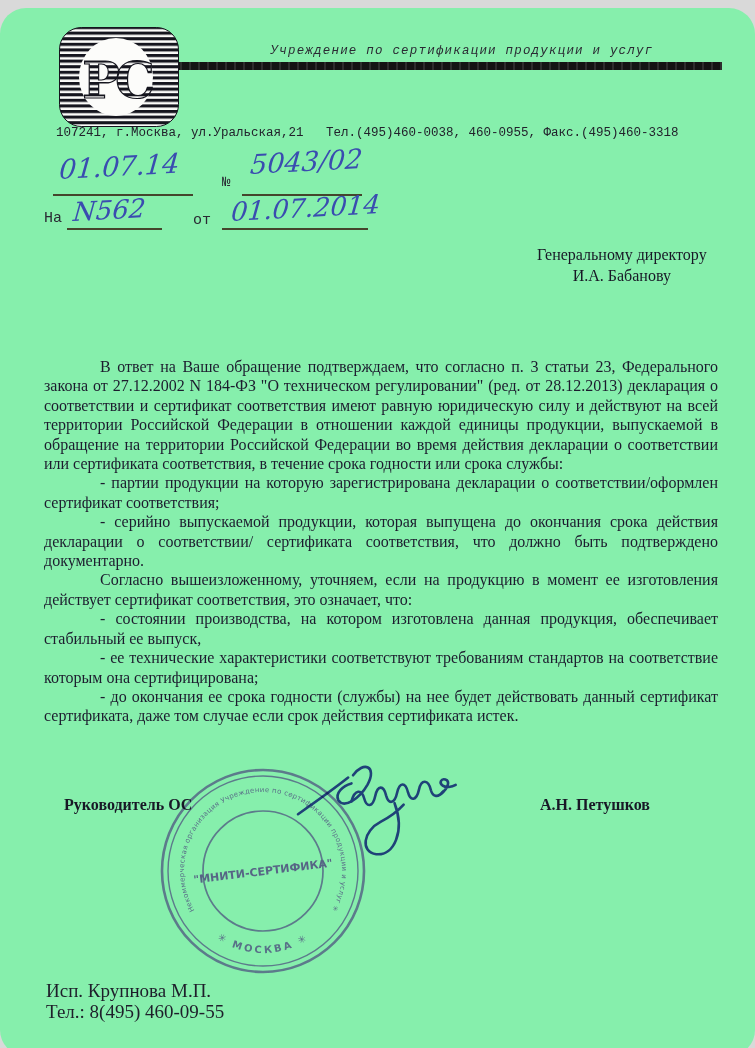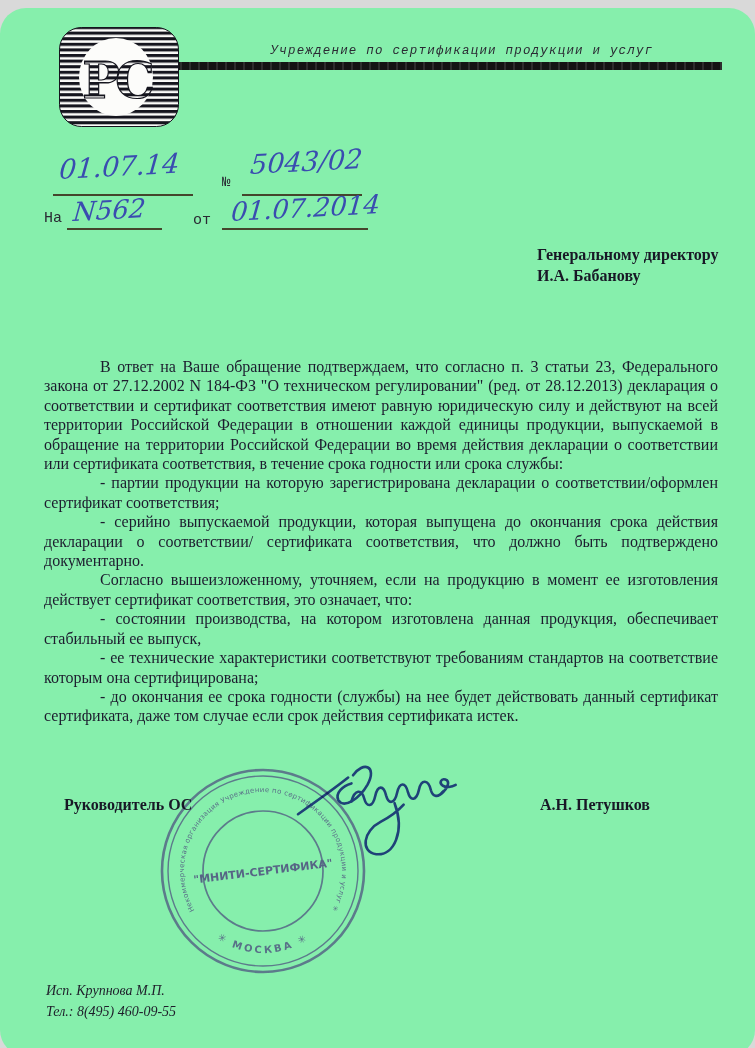--- a/index.html
+++ b/index.html
@@ -32,32 +32,32 @@
 
   
   .hw{
     font-family:"DejaVu Serif",serif;font-style:italic;color:#3a4cb0;
     transform:rotate(-3deg) skewX(-8deg);transform-origin:left bottom;white-space:nowrap;
   }
   .rule{position:absolute;border-bottom:2px solid #45452c;height:0;}
   .ref-label{font-family:"Liberation Mono",monospace;font-size:15px;color:#2a2a33;}
 
   
-  .recipient{top:237px;left:537px;font-weight:bold;font-size:16px;line-height:20.5px;color:#181826;}
+  .recipient{top:237px;left:537px;font-weight:normal;font-size:16px;line-height:20.5px;color:#181826;text-align:center;}
 
   
   .body-text{top:349px;left:44px;width:674px;}
   .body-text p{
     margin:0;font-size:16px;line-height:19.4px;text-align:justify;text-indent:56px;
   }
 
   
   .sig-label{font-weight:bold;font-size:16px;color:#181826;white-space:nowrap;}
 
-  .footer{top:973px;left:46px;font-size:14px;line-height:20.5px;color:#1e1e2a;font-style:italic;}
+  .footer{top:973px;left:46px;font-size:19px;line-height:20.5px;color:#1e1e2a;}
 
   .stamp-svg{mix-blend-mode:multiply;opacity:.92;}
   .sign-svg{mix-blend-mode:multiply;}
 </style>
 </head>
 <body>
 
 <div class="page">
 
   <div class="abs bar"></div>
@@ -68,20 +68,21 @@
         <rect width="6" height="5.6" fill="#fcfcfa"></rect>
         <rect width="6" height="3.1" fill="#15151e"></rect>
       </pattern>
     </defs>
     <rect x="1.5" y="1.5" width="119" height="99" rx="22" fill="url(#lst)" stroke="#15151e" stroke-width="1"></rect>
     <ellipse cx="58" cy="51" rx="37" ry="39" fill="#fcfcfa"></ellipse>
     <text x="58" y="72" text-anchor="middle" font-family="'DejaVu Serif',serif" font-weight="bold" font-size="50" letter-spacing="-5" fill="url(#lst)" stroke="#15151e" stroke-width="1.2">РС</text>
   </svg>
 
   <div class="abs tagline">Учреждение по сертификации продукции и услуг</div>
+  <div class="abs addr">107241, г.Москва, ул.Уральская,21   Тел.(495)460-0038, 460-0955, Факс.(495)460-3318</div>
 
   <span class="abs hw" style="top:146px;left:58px;font-size:27px;">01.07.14</span>
   <div class="rule" style="top:186px;left:53px;width:140px;"></div>
 
   <span class="abs ref-label" style="top:166px;left:222px;font-size:14px;">№</span>
   <span class="abs hw" style="top:141px;left:249px;font-size:27px;">5043/02</span>
   <div class="rule" style="top:186px;left:242px;width:120px;"></div>
 
   <span class="abs ref-label" style="top:202px;left:44px;">На</span>
   <span class="abs hw" style="top:189px;left:72px;font-size:26px;">N562</span>

